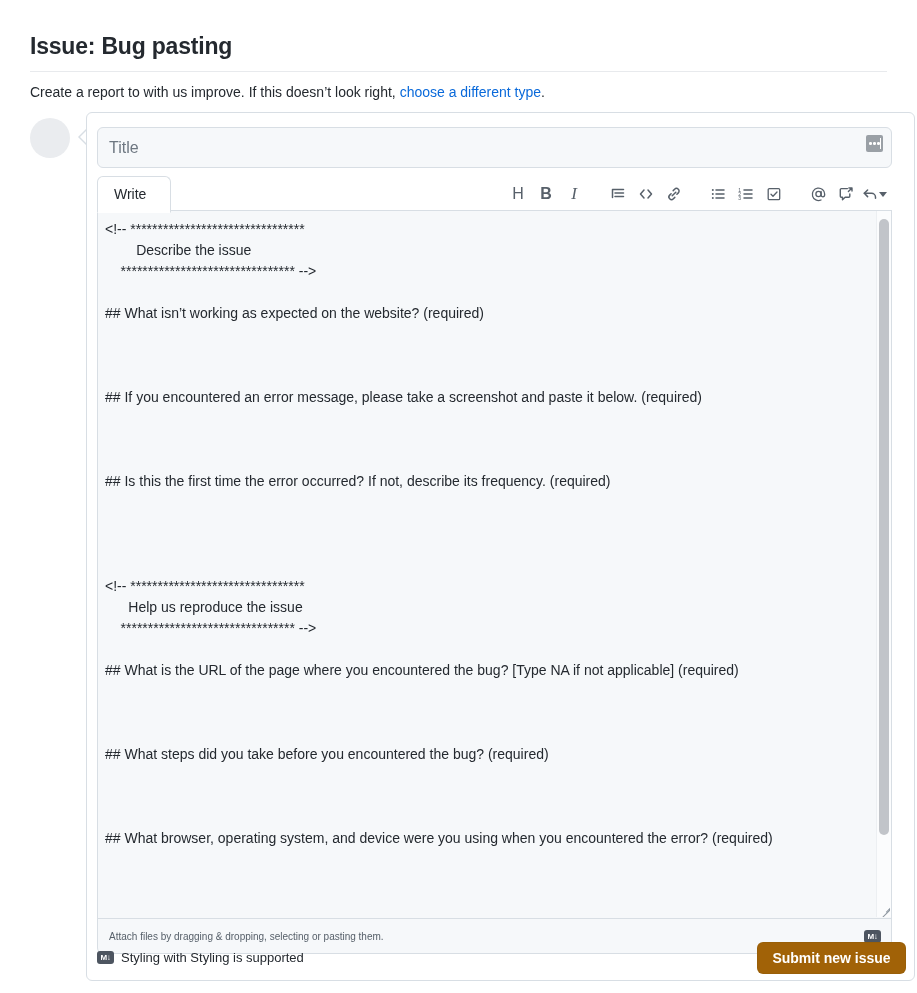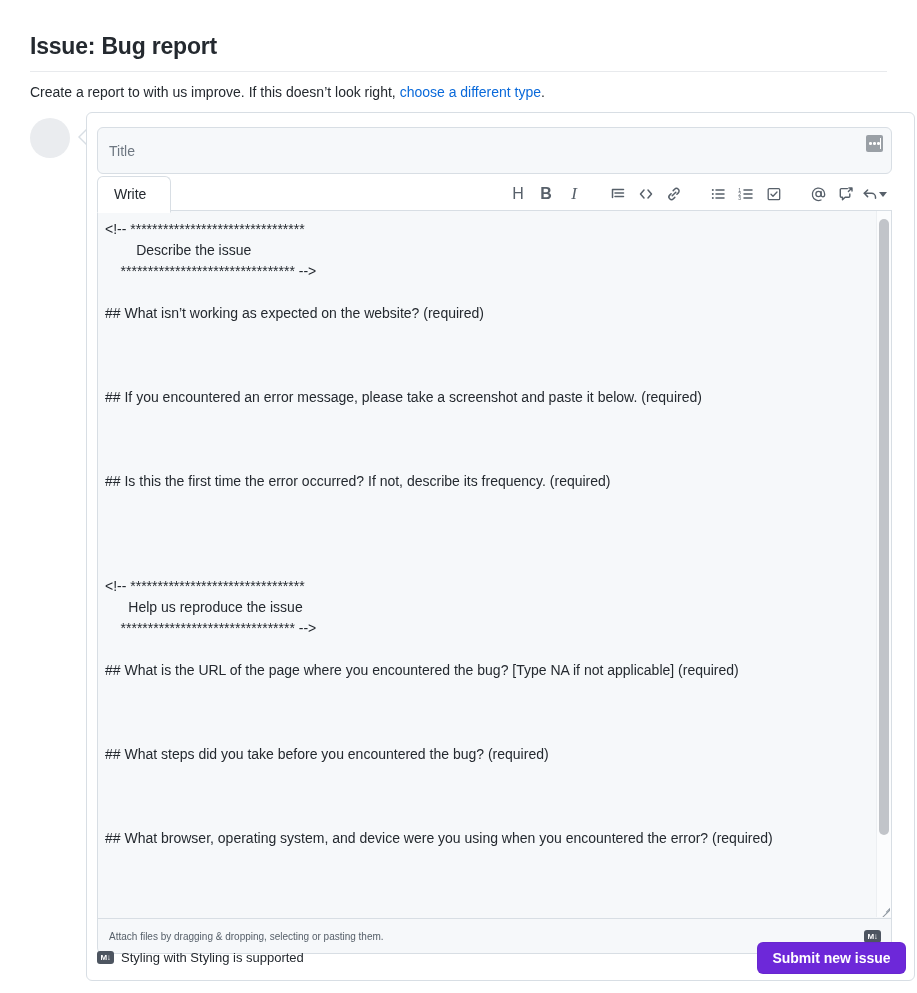--- a/index.html
+++ b/index.html
@@ -81,26 +81,26 @@
     border-right: 9px solid #ffffff;
   }
 
   
   .title-field-wrap {
     position: absolute;
     left: 10px; top: 14px;
     width: 795px; height: 33px;
   }
   .title-input {
-    width: 100%; height: 47px;
+    width: 100%; height: 41px;
     border: 1px solid #d8dee4;
     border-radius: 6px;
     background: #f6f8fa;
     padding: 0 34px 0 11px;
-    font-size: 14px;
+    font-size: 16px;
     font-family: "Liberation Sans", sans-serif;
     color: #24292f;
     outline: none;
   }
   .title-input::placeholder { color: #6e7781; opacity: 1; }
   .autofill-badge {
     position: absolute;
     right: 9px; top: 8px;
     width: 17px; height: 17px;
     border-radius: 2px;
@@ -316,37 +316,37 @@
     font-size: 13px;
     line-height: 17px;
     color: #24292f;
   }
   .submit-btn {
     position: absolute;
     right: 10px; top: 1px;
     width: 149px; height: 32px;
     border: 1px solid rgba(27,31,36,0.05);
     border-radius: 6px;
-    background: #6d28d9;
+    background: #a16207;
     color: #ffffff;
     font-size: 14px;
     font-weight: 600;
     font-family: "Liberation Sans", sans-serif;
     cursor: default;
     display: flex;
     align-items: center;
     justify-content: center;
   }
 </style>
 </head>
 <body>
 
 <div id="page">
 
-  <div class="page-title">Issue: Bug report</div>
+  <div class="page-title">Issue: Bug pasting</div>
   <div class="title-rule"></div>
   <div class="subtitle"><span>Create a report to with us improve. If this doesn’t look right, </span><a href="#">choose a different type</a><span>.</span></div>
 
   <div class="avatar"></div>
   <div class="tail-outer"></div>
   <div class="tail-inner"></div>
 
   <div class="comment-card">
 
     <div class="title-field-wrap">

